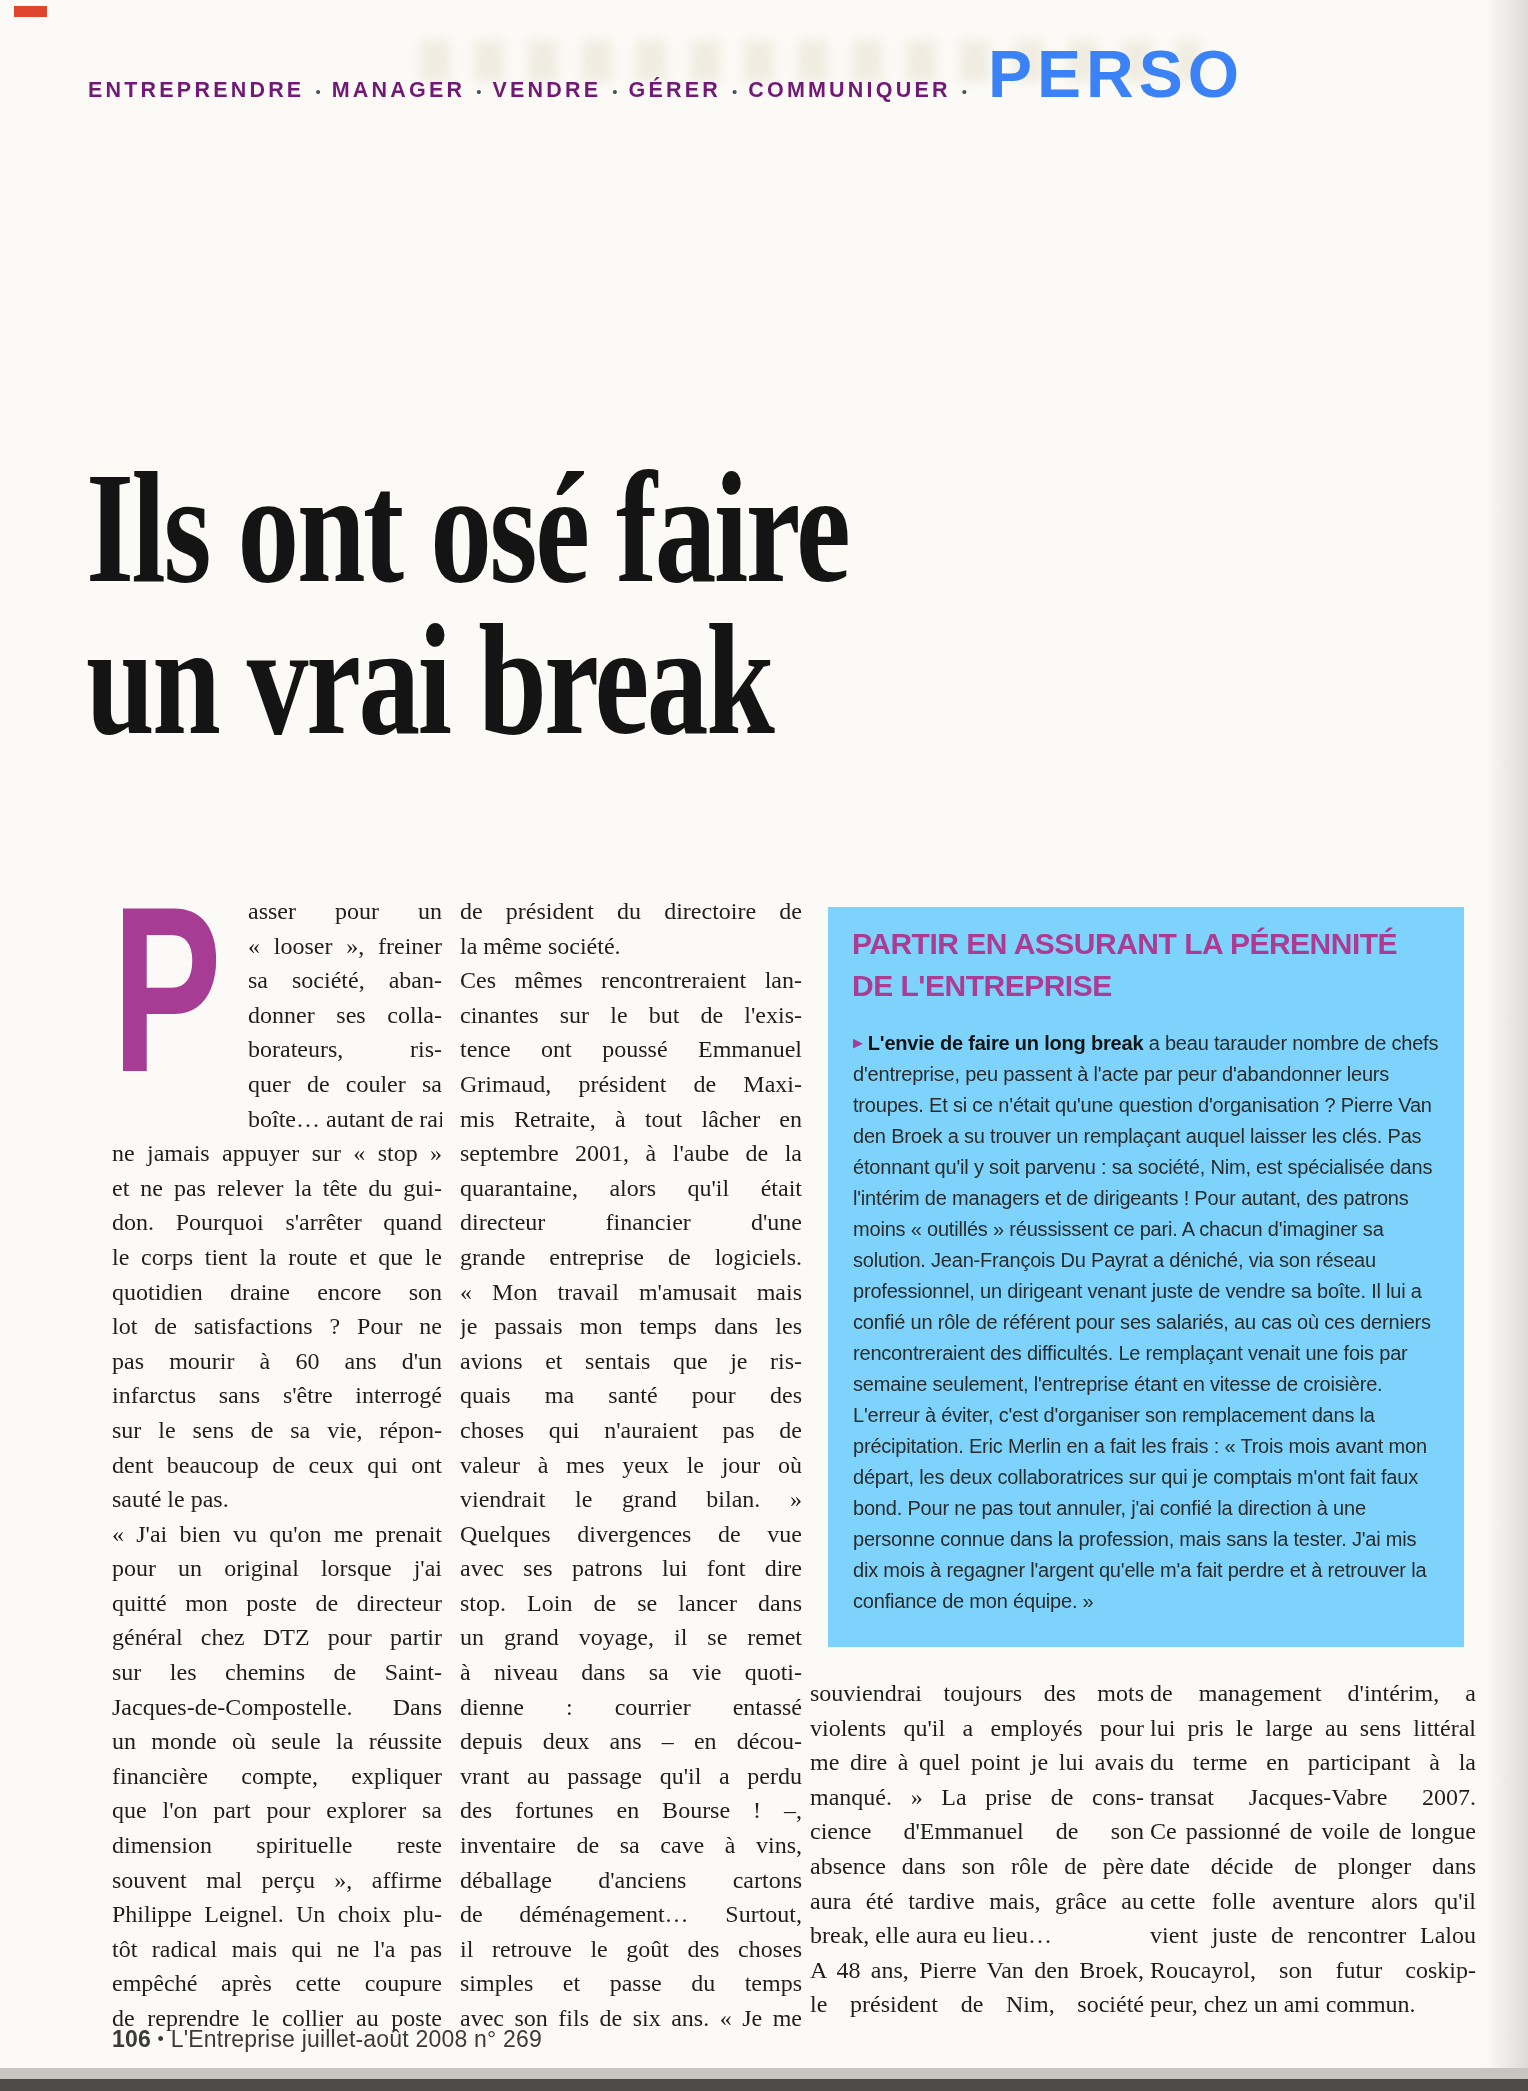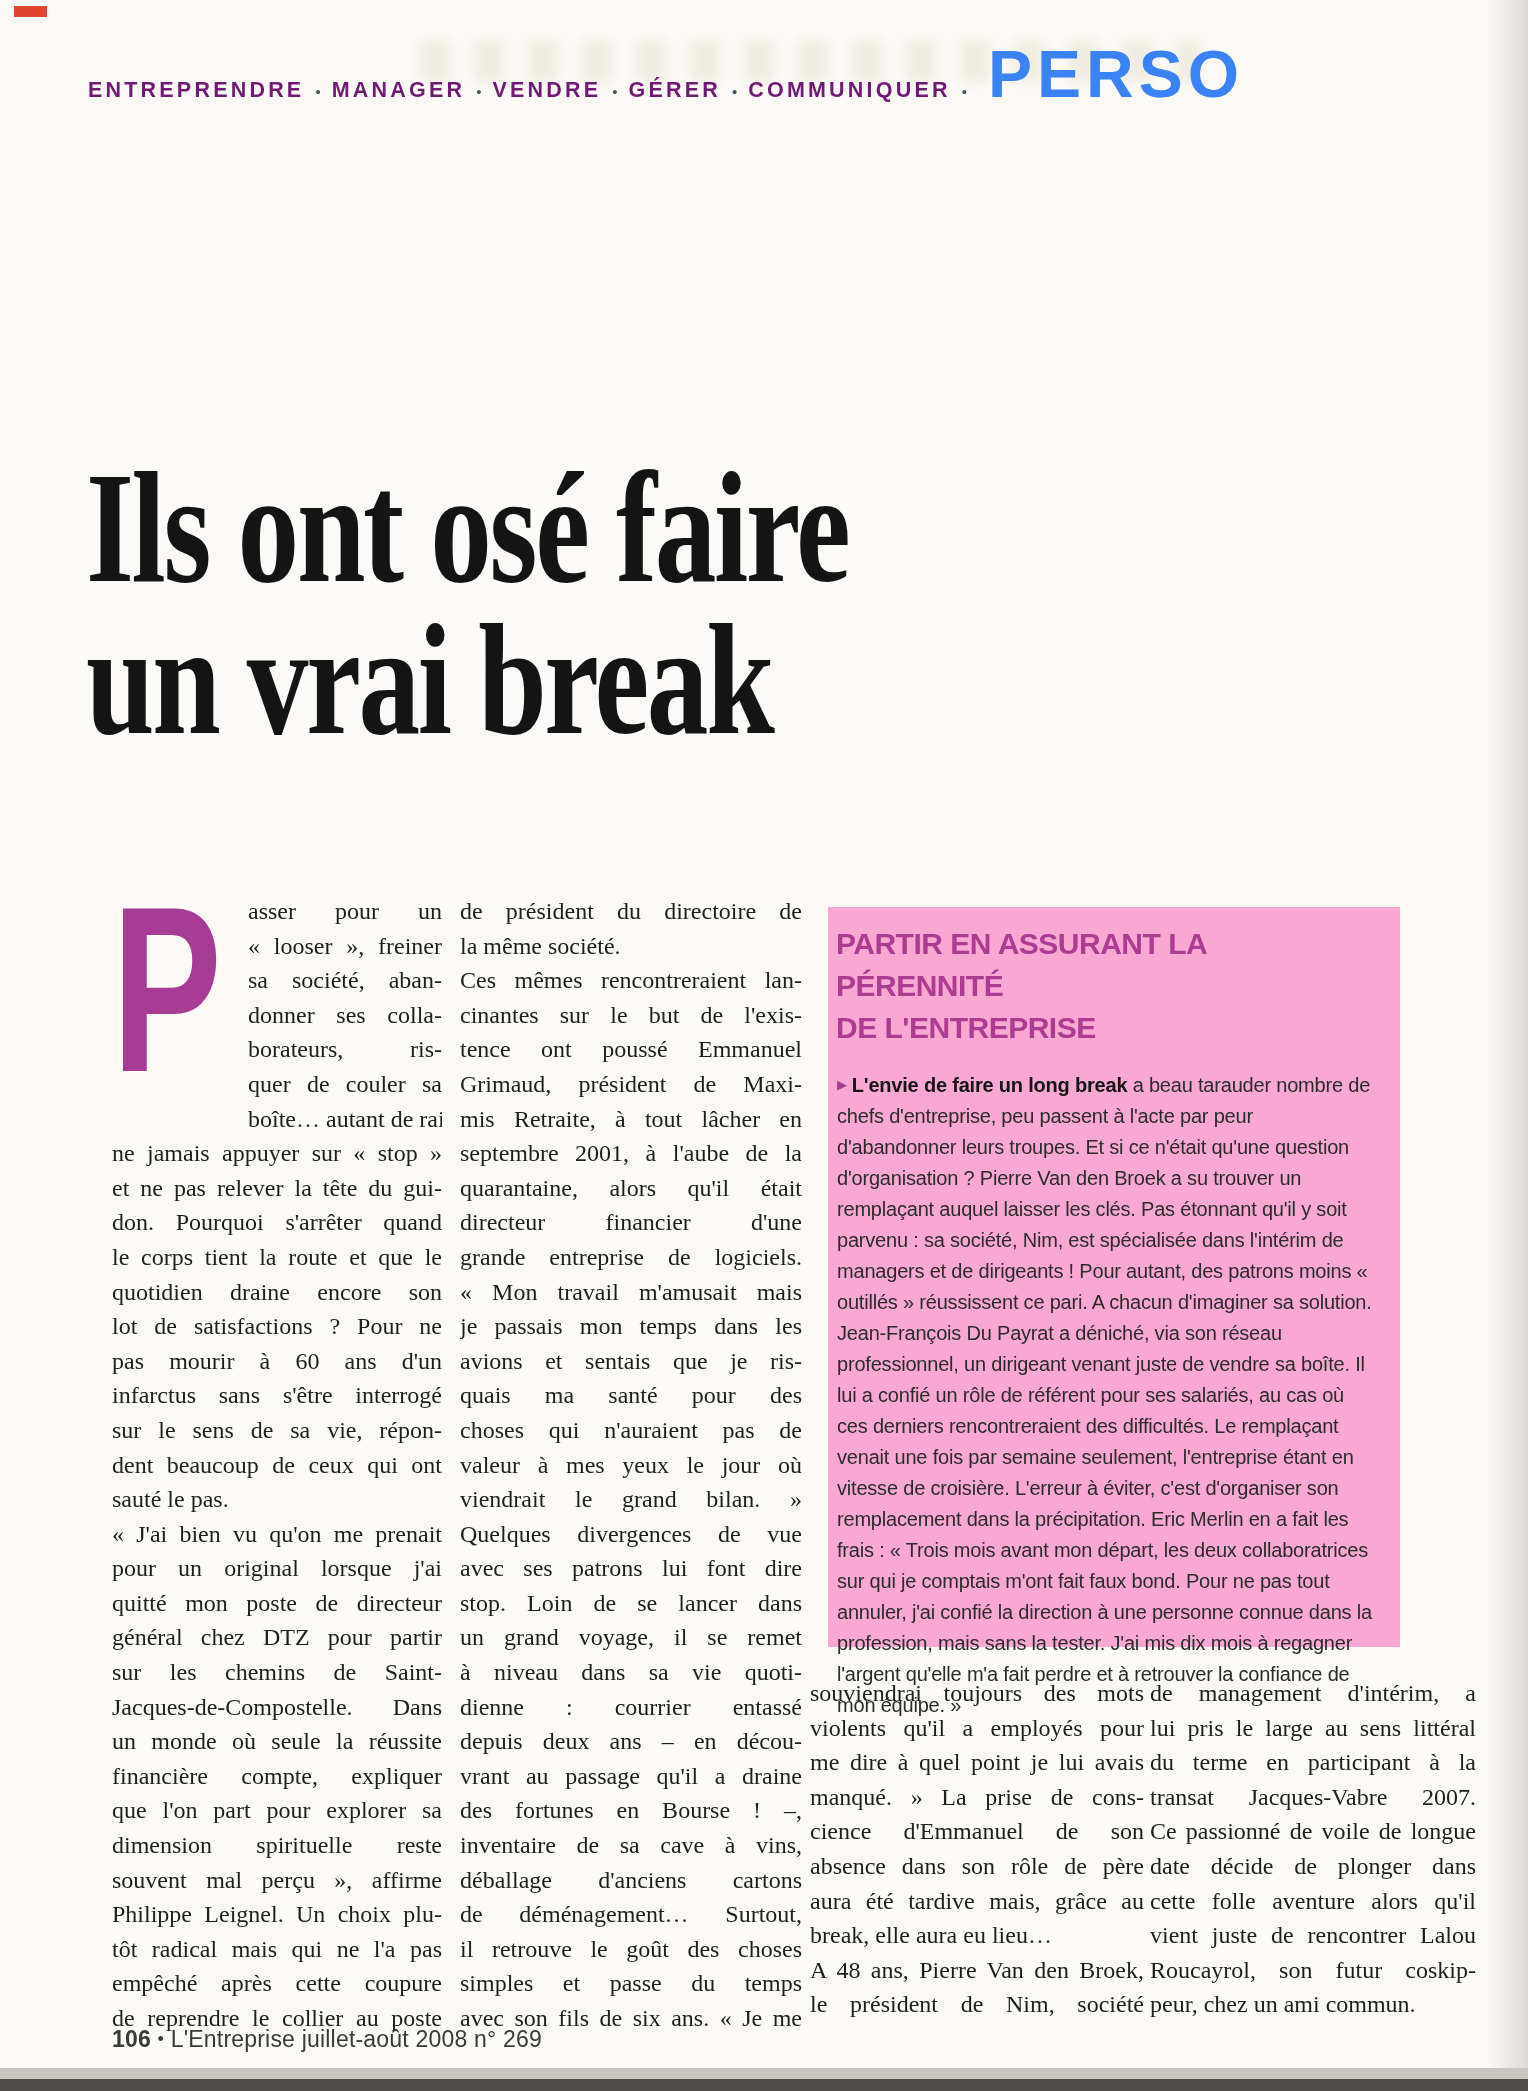--- a/index.html
+++ b/index.html
@@ -31,22 +31,22 @@
   .bl{text-align:justify;text-align-last:justify;overflow:hidden;white-space:nowrap;}
   .bl.pend{text-align-last:left;}
   .col1{left:112px;top:894px;width:330px;}
   .col2{left:460px;top:894px;width:342px;}
   .col3{left:810px;top:1676px;width:334px;}
   .col4{left:1150px;top:1676px;width:326px;}
   .dropcap{float:left;width:124px;height:205px;margin:4px 12px 0 0;overflow:hidden;}
   .dropcap span{display:block;font-family:"Liberation Sans",sans-serif;font-weight:bold;font-size:235px;
        line-height:0.78;color:#a73c95;transform:scaleX(0.7);transform-origin:left top;}
   
-  .sidebox{position:absolute;left:828px;top:907px;width:572px;height:740px;background:#f9a8d4;
-       box-sizing:border-box;padding:16px 22px 0 8px;}
+  .sidebox{position:absolute;left:828px;top:907px;width:636px;height:740px;background:#7dd3fc;
+       box-sizing:border-box;padding:16px 22px 0 24px;}
   .sidebox h2{margin:0 0 20px 0;font-size:30px;line-height:42px;letter-spacing:-0.5px;font-weight:bold;
        color:#ac3c92;white-space:pre-line;}
   .sidebody{font-size:20px;line-height:31px;letter-spacing:-0.2px;color:#2b2b2a;text-align:left;}
   .arrow{color:#a73c95;font-size:13px;margin-right:5px;vertical-align:3px;}
   .leadbold{font-weight:bold;color:#141414;}
   
   .footer{position:absolute;left:112px;top:2026px;font-size:23px;color:#3a3a38;letter-spacing:0.2px;}
   .footer b{font-weight:bold;}
   .footer .fb{font-size:18px;vertical-align:2px;}
 </style>
@@ -137,21 +137,21 @@
         <div class="bl">choses qui n'auraient pas de</div>
         <div class="bl">valeur à mes yeux le jour où</div>
         <div class="bl">viendrait le grand bilan. »</div>
         <div class="bl">Quelques divergences de vue</div>
         <div class="bl">avec ses patrons lui font dire</div>
         <div class="bl">stop. Loin de se lancer dans</div>
         <div class="bl">un grand voyage, il se remet</div>
         <div class="bl">à niveau dans sa vie quoti-</div>
         <div class="bl">dienne : courrier entassé</div>
         <div class="bl">depuis deux ans – en décou-</div>
-        <div class="bl">vrant au passage qu'il a draine</div>
+        <div class="bl">vrant au passage qu'il a perdu</div>
         <div class="bl">des fortunes en Bourse ! –,</div>
         <div class="bl">inventaire de sa cave à vins,</div>
         <div class="bl">déballage d'anciens cartons</div>
         <div class="bl">de déménagement… Surtout,</div>
         <div class="bl">il retrouve le goût des choses</div>
         <div class="bl">simples et passe du temps</div>
         <div class="bl">avec son fils de six ans. « Je me</div>
       </div>
   </div>
 

